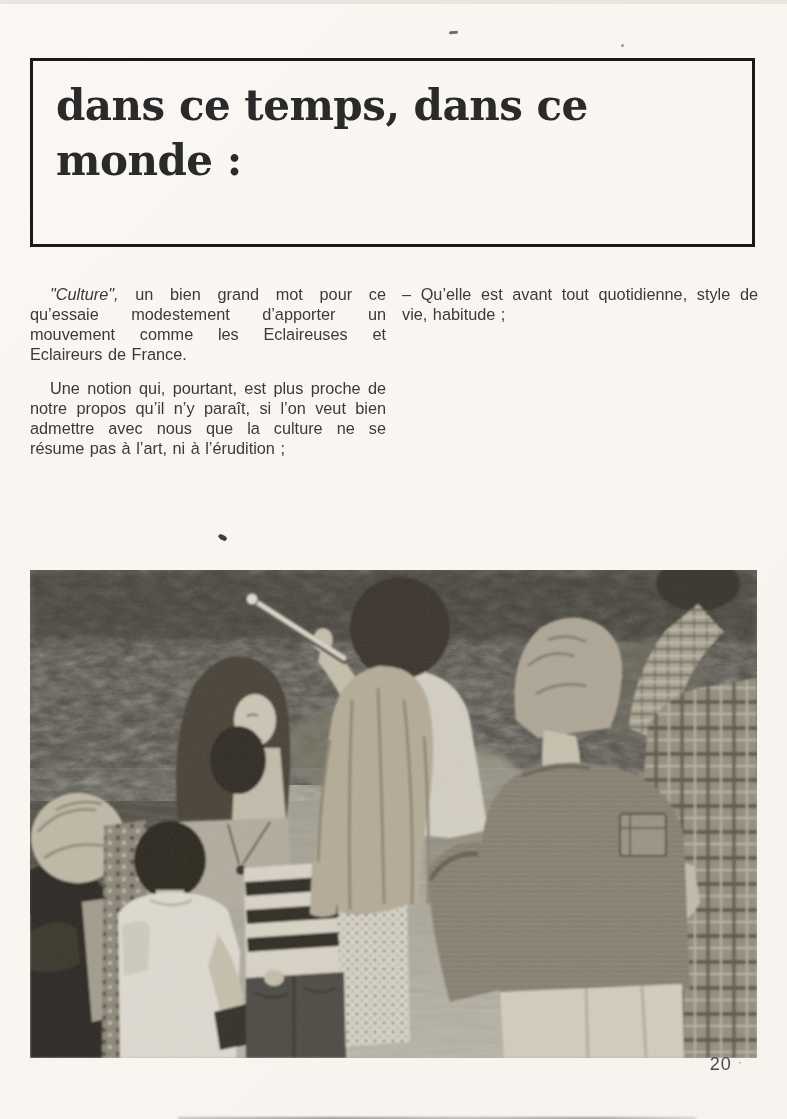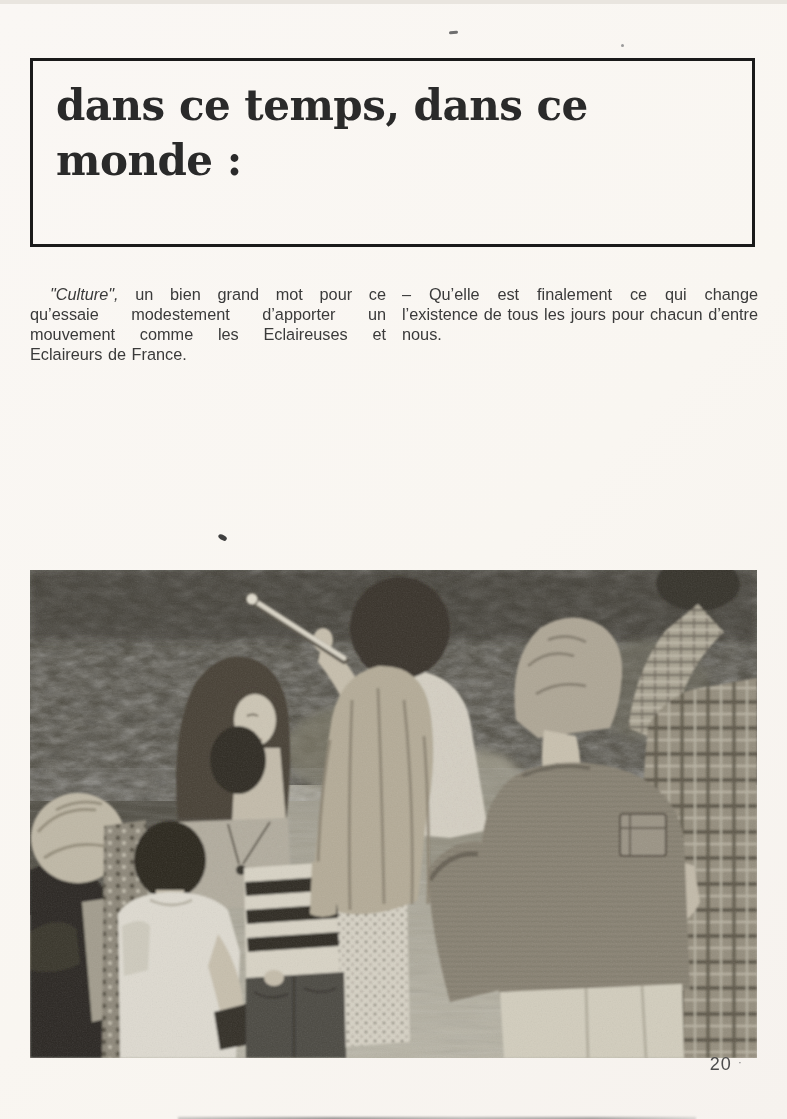--- a/index.html
+++ b/index.html
@@ -62,23 +62,24 @@
 
   <div class="title-box">
     <div class="title-text">
       <div>dans ce temps, dans ce monde :</div>
     </div>
   </div>
 
   <div class="columns">
     <div class="col col-left">
       <p class="indent"><em class="lead">"Culture",</em><span> un bien grand mot pour ce qu’essaie modestement d’apporter un mouvement comme les Eclaireuses et Eclaireurs de France.</span></p>
+      <p class="indent">Une notion qui, pourtant, est plus proche de notre propos qu’il n’y paraît, si l’on veut bien admettre avec nous que la culture ne se résume pas à l’art, ni à l’érudition&nbsp;;</p>
     </div>
     <div class="col col-right">
-      <p>– Qu’elle est finalement ce qui change l’existence de tous les jours pour chacun d’entre nous.</p>
+      <p>– Qu’elle est avant tout quotidienne, style de vie, habitude&nbsp;;</p>
     </div>
   </div>
 
   <div class="attribution">Francis Deiller</div>
 
   <div class="photo-frame">
     <svg width="727" height="488" viewBox="0 0 727 488" xmlns="http://www.w3.org/2000/svg" role="img">
       <defs>
         <linearGradient id="grassG" x1="0" y1="0" x2="0" y2="1">
           <stop offset="0" stop-color="#807c6c"></stop>

